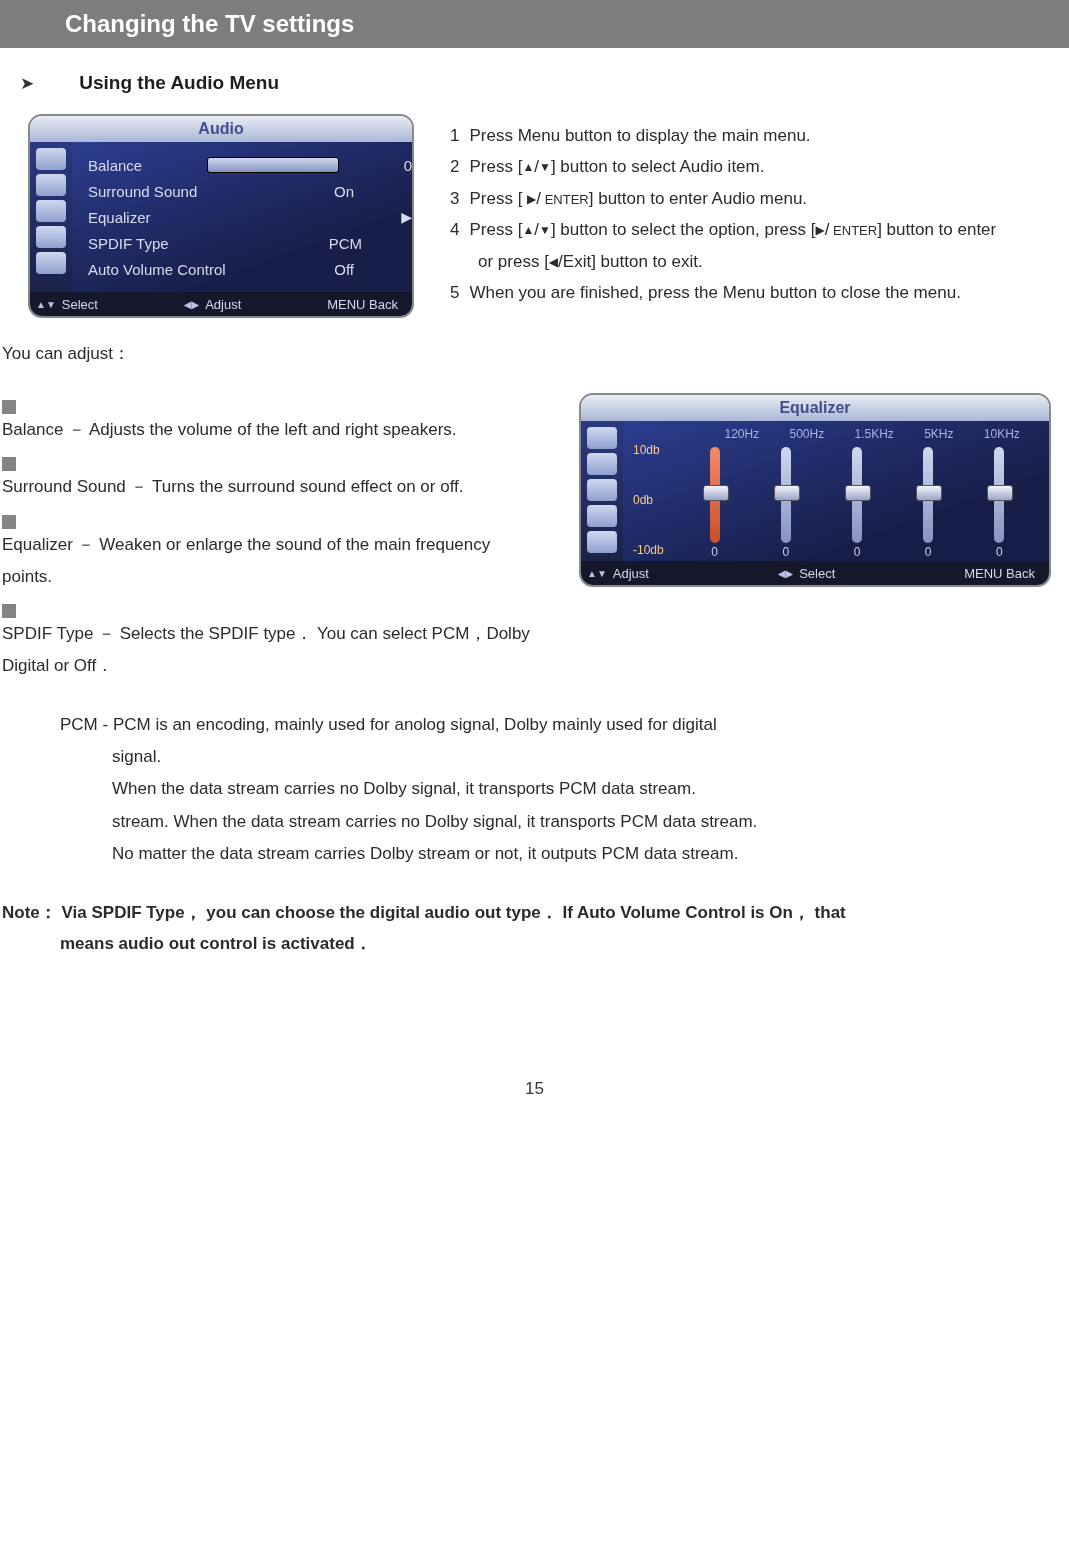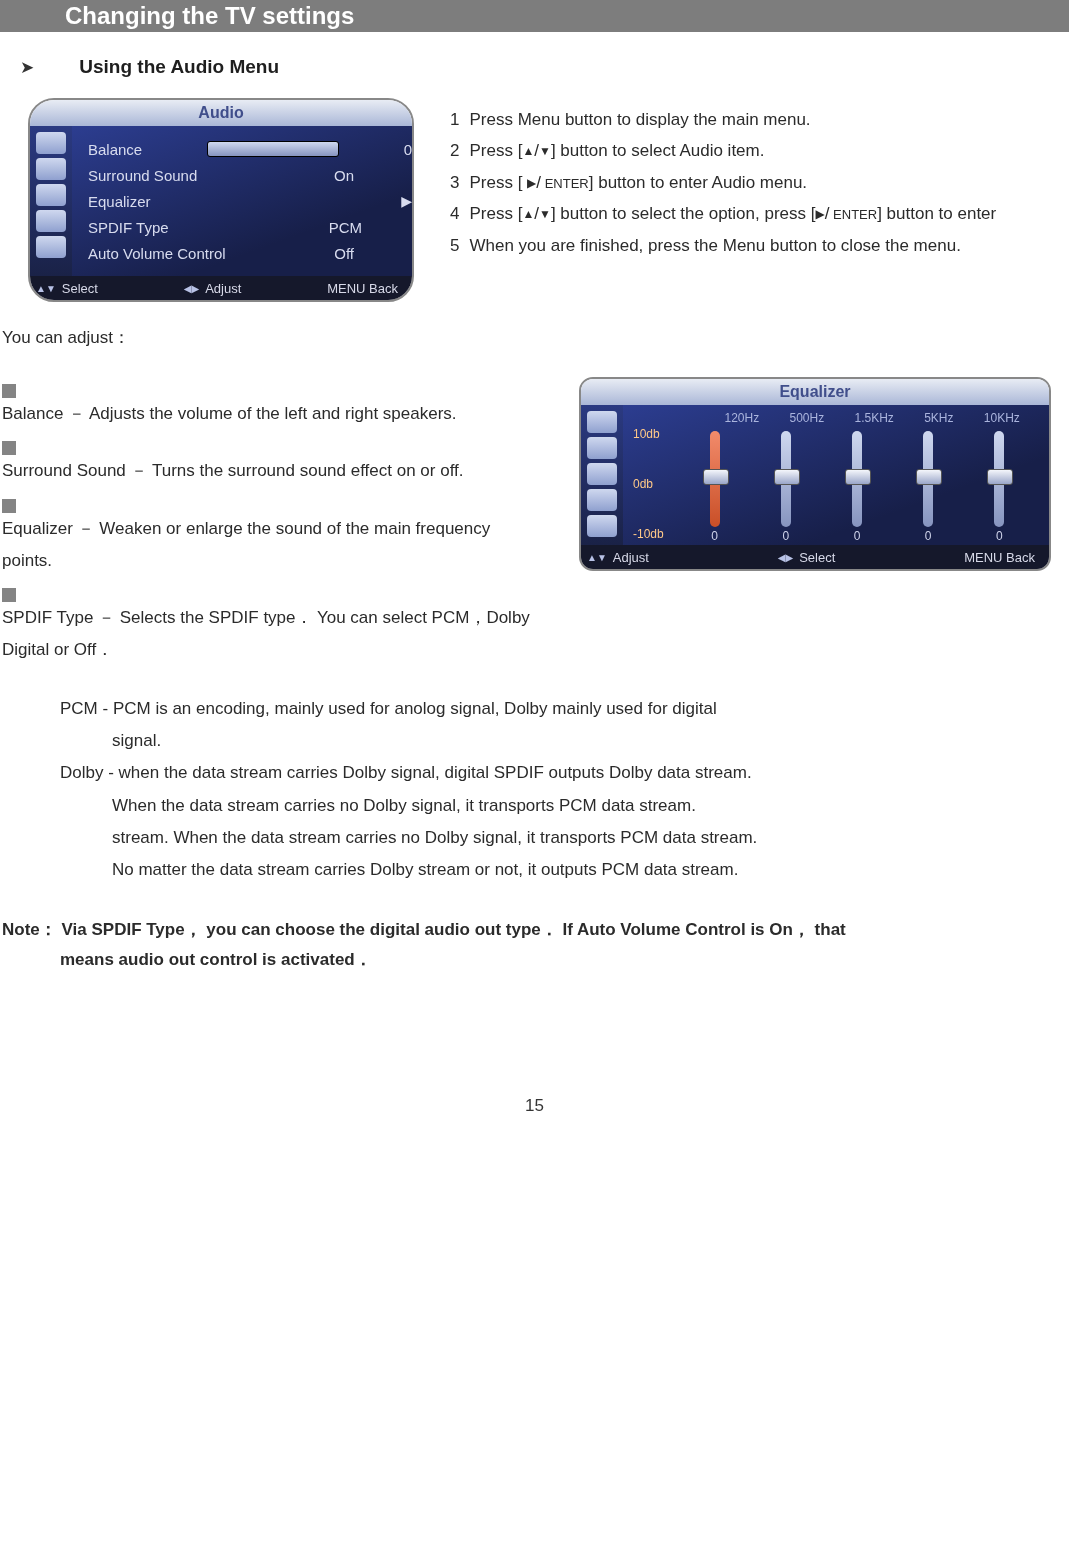--- a/index.html
+++ b/index.html
@@ -1,36 +1,36 @@
 <!DOCTYPE html>
 <html><head>
 <meta charset="utf-8">
 <style>
   body {
     margin:0; padding:0; font-family: Arial, Helvetica, sans-serif;
     width:1069px; background:#fff; color:#2b2b2b;
   }
   .page { padding:0 0 40px 0; }
   .header-bar {
-    height:32px; background:#7d7d7d; display:flex; align-items:center;
+    height:48px; background:#7d7d7d; display:flex; align-items:center;
     margin-bottom:24px;
   }
   .header-bar .h-inner {
     margin-left:65px; color:#fff; font-size:24px; font-weight:bold;
     display:flex; align-items:center;
   }
   .arrow-head { margin:0 45px 0 18px; font-size:17px; color:#333; }
   .section-title { font-size:19px; font-weight:bold; color:#1e1e1e; margin-left:0; }
   .section-row { display:flex; align-items:center; margin-bottom:20px; }
   .content { padding:0 18px 0 2px; }
   .cols { display:flex; gap:36px; align-items:flex-start; }
 
   
   .osd {
-    width:382px; border:2px solid #888; border-radius:26px; overflow:hidden;
+    width:382px; border:2px solid #888; border-radius:14px; overflow:hidden;
     font-family: Arial, sans-serif;
   }
   .osd-title {
     height:26px; text-align:center; color:#404e8b; font-weight:bold;
     background:linear-gradient(#e8ecf4,#aab7d7); font-size:16px; line-height:26px;
   }
   .osd-body { display:flex; }
   .osd-side { width:42px; background:linear-gradient(#2b3a82,#1a2247);
     display:flex; flex-direction:column; padding:6px 0; gap:4px; align-items:center;}
   .osd-ico { width:30px; height:22px; border-radius:4px;
@@ -178,20 +178,26 @@
           <span>Press [ </span><span class="tri">▶</span><span>/</span><span class="sm"> ENTER</span><span>] button to enter Audio menu.</span>
         </span>
           </div>
         <div class="row">
             <span>4</span>
             <span>
           <span>Press [</span><span class="tri">▲</span><span>/</span><span class="tri">▼</span><span>] button to select the option, press [</span><span class="tri">▶</span><span>/</span><span class="sm"> ENTER</span><span>] button to enter</span>
         </span>
           </div>
         <div class="row">
+            <span></span>
+            <span style="margin-left:18px;">
+          <span>or press [</span><span class="tri">◀</span><span>/Exit] button to exit.</span>
+        </span>
+          </div>
+        <div class="row">
             <span>5</span>
             <span>When you are finished, press the Menu button to close the menu.</span>
           </div>
       </div>
     </div>
 
     <div class="mid-note">You can adjust：</div>
 
     <div class="defs-wrap">
       <div class="defs" style="flex:1;">
@@ -283,21 +289,20 @@
             <span>Select</span>
             </span>
           <span>MENU  Back</span>
         </div>
       </div>
     </div>
 
     <div class="para">
       <div class="indent1">PCM - PCM  is  an  encoding,   mainly  used  for  anolog  signal,   Dolby  mainly  used  for  digital</div>
       <div class="indent2">signal.</div>
-      <div class="indent1">Dolby - when the data stream carries Dolby signal, digital SPDIF outputs Dolby data stream.</div>
       <div class="indent2">When the data stream carries no Dolby signal, it transports PCM data stream.</div>
       <div class="indent2">stream. When the data stream carries no Dolby signal, it transports PCM data stream.</div>
       <div class="indent2">No matter the data stream carries Dolby stream or not, it outputs PCM data stream.</div>
     </div>
 
 
     <div class="note">
       <b><span>Note：</span>
       <span>Via SPDIF Type， you can choose the digital audio out type． If Auto Volume Control is On， that</span></b>
       <div class="hang"><b>means audio out control is activated．</b></div>

